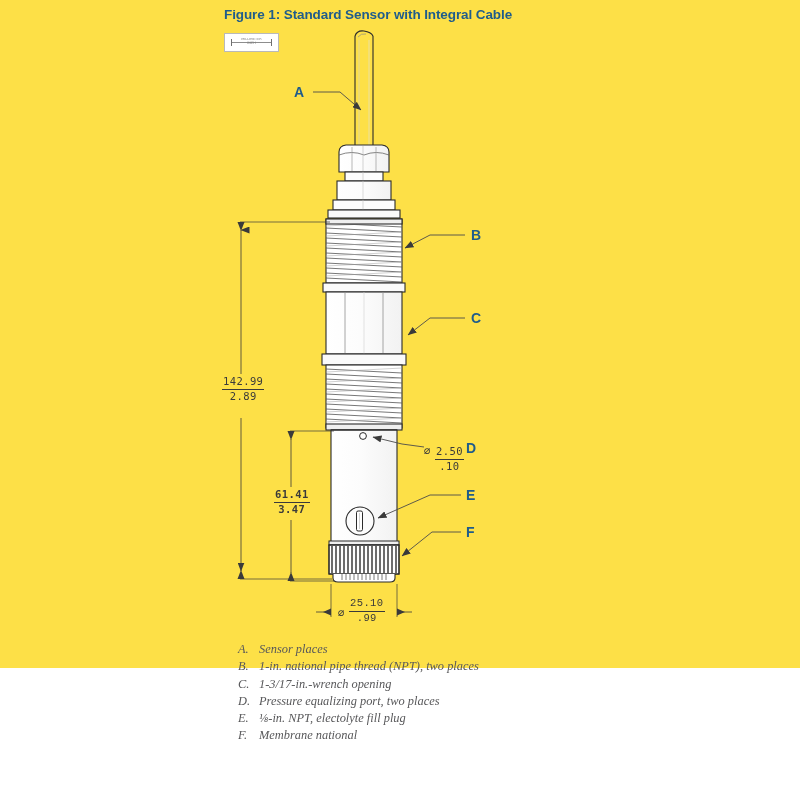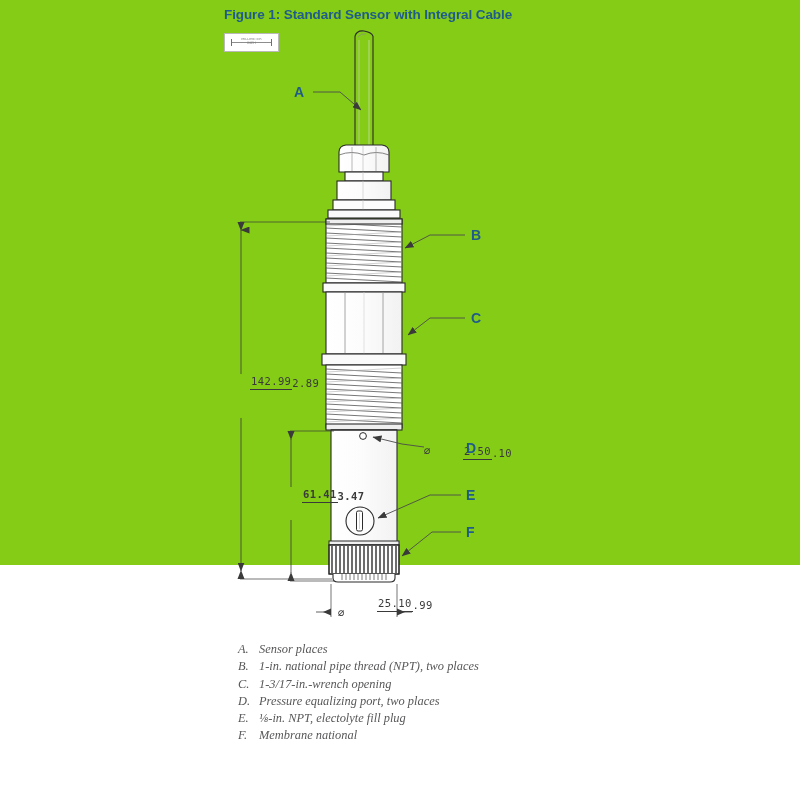--- a/index.html
+++ b/index.html
@@ -11,22 +11,22 @@
     width: 800px;
     height: 800px;
     position: relative;
     font-family: "Liberation Sans", sans-serif;
     overflow: hidden;
   }
   #page {
     position: absolute;
     left: 0; top: 0;
     width: 800px;
-    height: 565px;
-    background: #84cc16;
+    height: 668px;
+    background: #fde047;
   }
   .fig-title {
     position: absolute;
     left: 224px;
     top: 7px;
     font-family: "Liberation Sans", sans-serif;
     font-size: 13.5px;
     font-weight: bold;
     color: #1f5c8b;
     letter-spacing: -0.1px;
@@ -61,28 +61,27 @@
   .callout-label {
     position: absolute;
     font-family: "Liberation Sans", sans-serif;
     font-size: 14px;
     font-weight: bold;
     color: #1f5c8b;
   }
   .dim-stack {
     position: absolute;
     display: flex;
-    flex-direction: row;
+    flex-direction: column;
     align-items: center;
     font-family: "DejaVu Sans Mono", monospace;
     font-size: 10.5px;
     color: #3a3a3a;
     line-height: 11.5px;
     letter-spacing: 0.4px;
-    margin-left: 28px;
   }
   .dim-top {
     padding: 0 1px 1px 1px;
     border-bottom: 1px solid #3a3a3a;
   }
   .dim-bot { padding-top: 1px; }
   .dim-dia {
     position: absolute;
     font-family: "DejaVu Sans", sans-serif;
     font-size: 11px;
@@ -352,21 +351,21 @@
     <span class="dim-top">142.99</span>
     <span class="dim-bot">2.89</span>
   </div>
 
   <div class="dim-stack" style="left:274px; top:489px;font-weight:bold;">
     <span class="dim-top">61.41</span>
     <span class="dim-bot">3.47</span>
   </div>
 
   <div class="dim-dia" style="left:338px; top:606px;">⌀</div>
-  <div class="dim-stack" style="left:349px; top:598px;">
+  <div class="dim-stack" style="left:349px; top:598px;font-family:Liberation Mono, monospace;">
     <span class="dim-top">25.10</span>
     <span class="dim-bot">.99</span>
   </div>
 
   <div class="dim-dia" style="left:424px; top:444px;">⌀</div>
   <div class="dim-stack" style="left:435px; top:446px;">
     <span class="dim-top">2.50</span>
     <span class="dim-bot">.10</span>
   </div>
 

